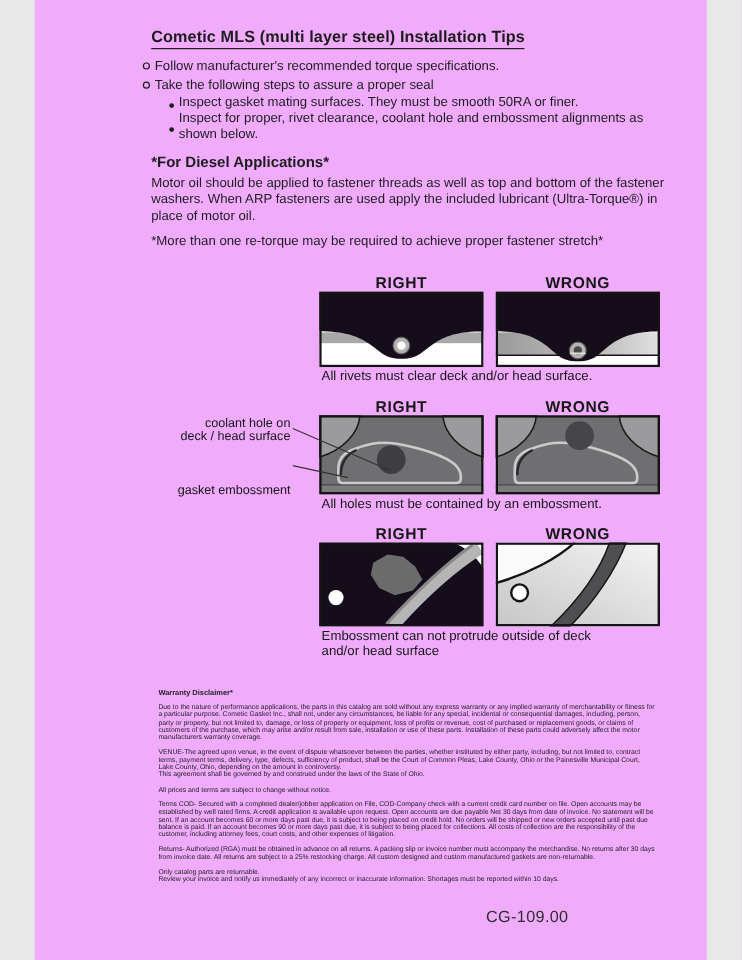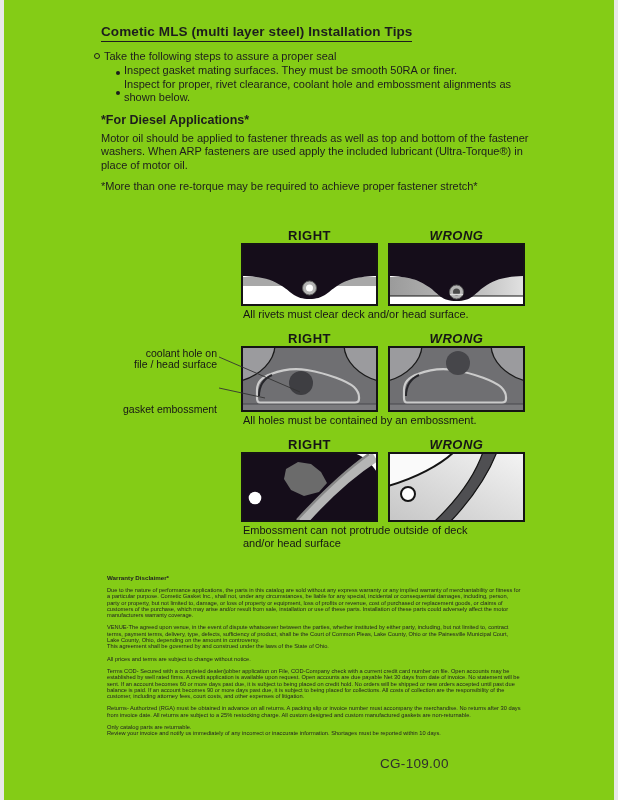--- a/index.html
+++ b/index.html
@@ -1,17 +1,17 @@
 <!DOCTYPE html>
 <html><head>
 <meta charset="utf-8">
 <style>
   html,body{margin:0;padding:0;background:#e8e8e8;}
   .page{
-    position:relative; width:610px; height:800px; background:#84cc16;
+    position:relative; width:560px; height:800px; background:#f0abfc;
     font-family:"Liberation Sans", sans-serif; color:#1d1d1d; overflow:hidden;
     margin:0 auto;
   }
   
   .intro{position:absolute; top:22px; left:90px; width:450px;}
   .title{
     display:inline-block; margin:0 0 6px 7px; font-size:13.5px; font-weight:bold;
     border-bottom:1.5px solid #1d1d1d; padding-bottom:2px; letter-spacing:.1px;
   }
   .bullet-row{display:flex; align-items:flex-start; font-size:11px; line-height:16px;}
@@ -28,21 +28,21 @@
   .para{margin:0 0 7px 7px; font-size:11px; line-height:13.8px; width:430px;}
   .note{margin:2px 0 0 7px; font-size:11px; line-height:13.8px;}
   
   .diagrams{position:absolute; top:228px; left:0; width:618px;}
   .dg-row{margin-bottom:10px;}
   .dg-labels{display:flex; margin-left:237px; width:284px;}
   .dg-label{
     width:137px; text-align:center; font-size:13px; font-weight:600;
     letter-spacing:.5px; line-height:15px; color:#161616;
   }
-  .dg-label + .dg-label{margin-left:10px;font-style:italic;}
+  .dg-label + .dg-label{margin-left:10px;}
   .dg-boxes{display:flex; margin-left:237px;}
   .dg-box{display:block;}
   .dg-box + .dg-box{margin-left:10px;}
   .dg-caption{margin:2px 0 0 239px; font-size:11px; line-height:13px; color:#161616;}
   
   .side-label{
     position:absolute; left:95px; width:118px; text-align:right;
     font-size:10.5px; line-height:11px; color:#161616;
   }
   #side-label-coolant{top:348px;}
@@ -61,20 +61,24 @@
   }
 </style>
 </head>
 <body>
 
 <div class="page">
 
   <div class="intro">
     <h1 class="title">Cometic MLS (multi layer steel) Installation Tips</h1>
 
+    <div class="bullet-row">
+      <span class="obullet"></span>
+      <span>Follow manufacturer's recommended torque specifications.</span>
+    </div>
     <div class="bullet-row">
       <span class="obullet"></span>
       <span>Take the following steps to assure a proper seal</span>
     </div>
     <div class="sub-row">
       <span class="fbullet"></span>
       <span>Inspect gasket mating surfaces.  They must be smooth 50RA or finer.</span>
     </div>
     <div class="sub-row">
       <span class="fbullet"></span>
@@ -187,21 +191,21 @@
       </div>
       <div class="dg-caption">
         <div>Embossment can not protrude outside of deck</div>
         <div>and/or head surface</div>
       </div>
     </div>
   </div>
 
   <div class="side-label" id="side-label-coolant">
     <div>coolant hole on</div>
-    <div>file / head surface</div>
+    <div>deck / head surface</div>
   </div>
   <div class="side-label" id="side-label-emboss">gasket embossment</div>
 
   <svg class="leader-svg" width="618" height="800" viewBox="0 0 618 800">
     <line x1="215" y1="357" x2="296" y2="392" stroke="#333333" stroke-width="0.9"></line>
     <line x1="215" y1="388" x2="261" y2="398" stroke="#333333" stroke-width="0.9"></line>
   </svg>
 
   <div class="disclaimer">
     <div class="disc-h">Warranty Disclaimer*</div>

